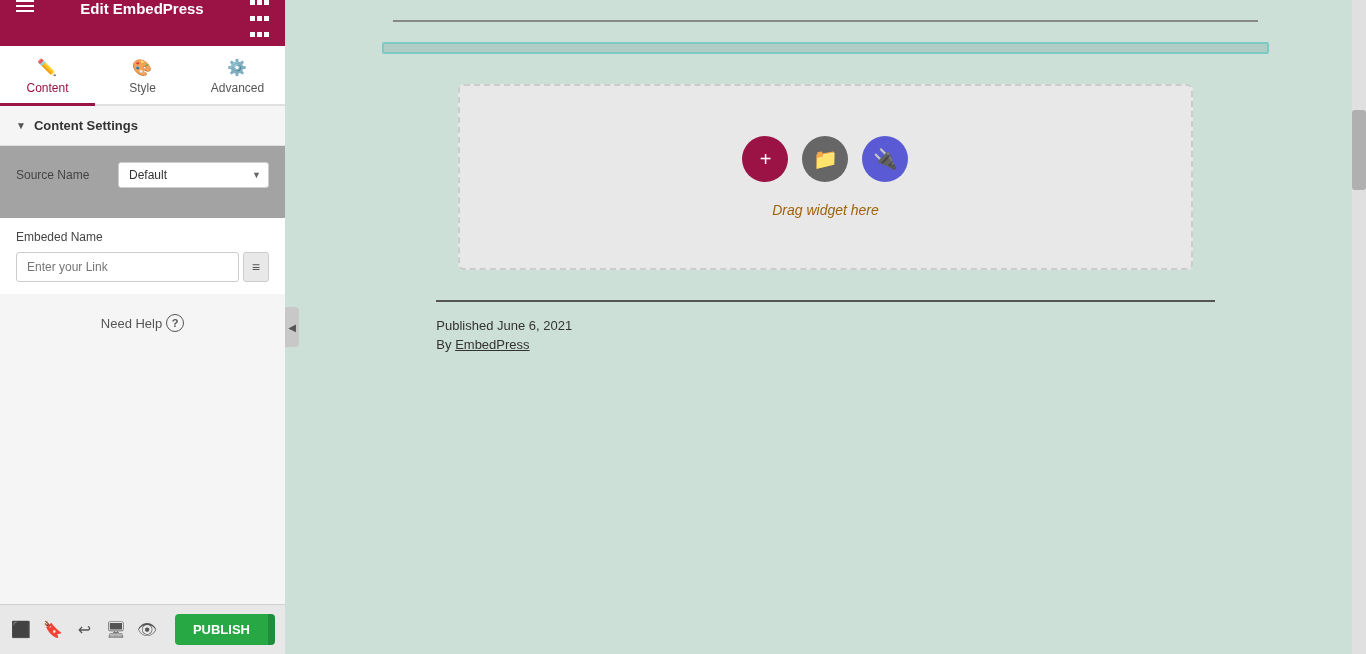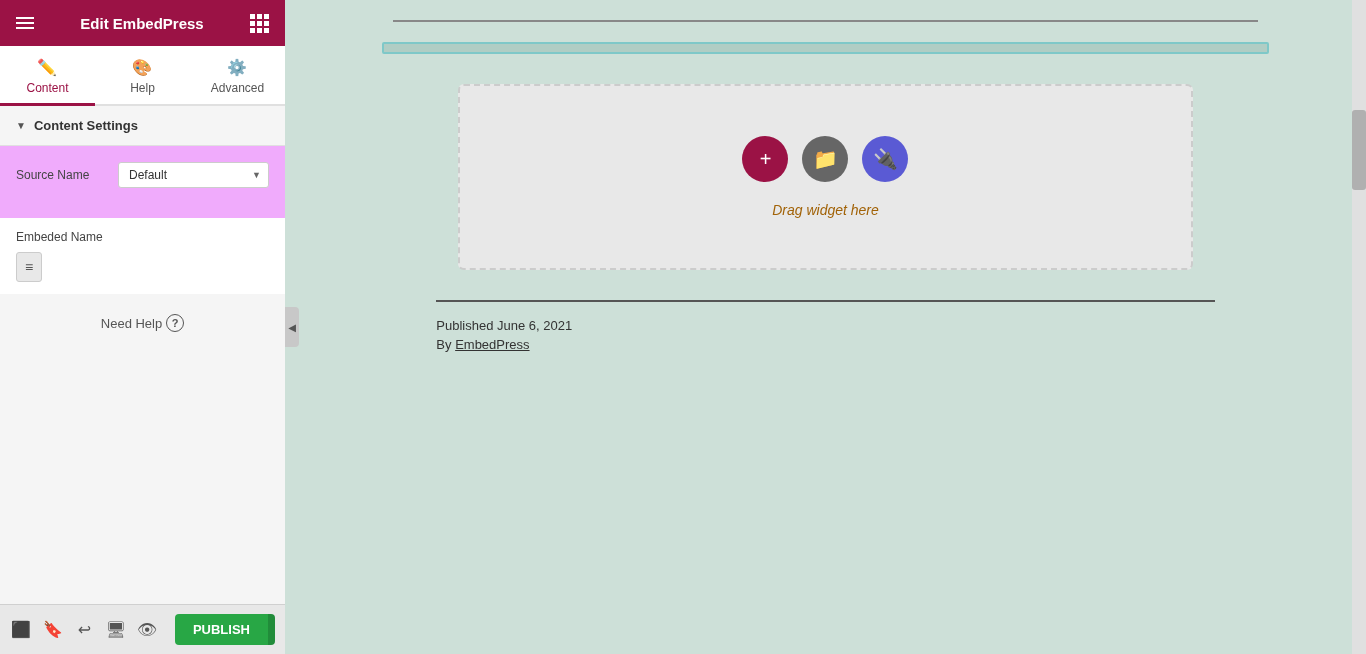--- a/index.html
+++ b/index.html
@@ -15,21 +15,20 @@
       height: 654px;
       position: relative;
       z-index: 10;
     }
 
     
     .panel-header {
       background: #9b1245;
       color: white;
       display: flex;
-      align-items: center;
       justify-content: space-between;
       padding: 0 16px;
       height: 46px;
     }
     .panel-header-title {
       font-size: 15px;
       font-weight: 600;
       color: white;
     }
     .hamburger-icon, .grid-icon {
@@ -105,21 +104,21 @@
       border-bottom: 1px solid #e0e0e0;
     }
     .section-header .chevron {
       margin-right: 8px;
       font-size: 10px;
       color: #555;
     }
 
     .section-body {
       padding: 16px;
-      background: #f0abfc;
+      background: #a3a3a3;
     }
 
     .field-row {
       display: flex;
       align-items: center;
       margin-bottom: 14px;
     }
     .field-label {
       font-size: 12px;
       color: #444;
@@ -404,21 +403,21 @@
     </div>
   </div>
 
   <div class="tabs-row">
     <div class="tab-item active">
       <span class="tab-icon">✏️</span>
       <span>Content</span>
     </div>
     <div class="tab-item">
       <span class="tab-icon">🎨</span>
-      <span>Help</span>
+      <span>Style</span>
     </div>
     <div class="tab-item">
       <span class="tab-icon">⚙️</span>
       <span>Advanced</span>
     </div>
   </div>
 
   <div class="panel-content">
 
     <div class="section-header">
@@ -434,20 +433,21 @@
           <select>
             <option>Default</option>
           </select>
         </div>
       </div>
     </div>
 
     <div class="embed-link-section">
       <div class="embed-link-label">Embeded Name</div>
       <div class="input-row">
+        <input type="text" class="embed-input" placeholder="Enter your Link" style="">
         <button class="embed-btn">≡</button>
       </div>
     </div>
 
     <div class="need-help">
       <span>Need Help</span>
       <span class="help-circle">?</span>
     </div>
 
   </div>

